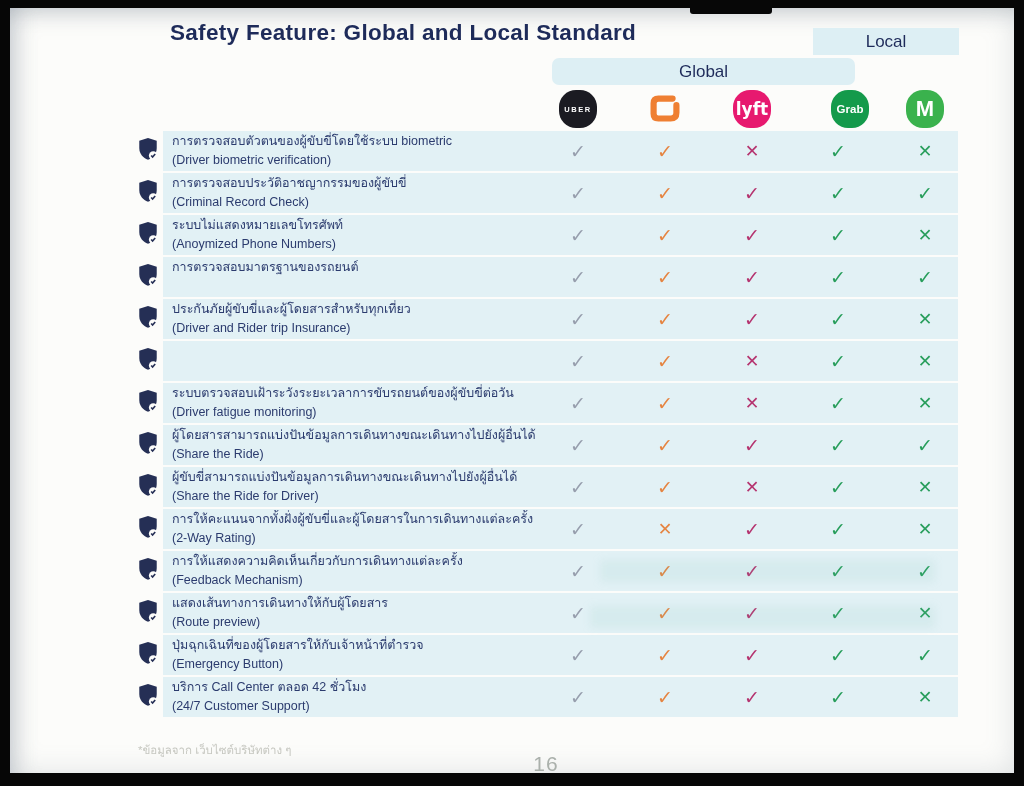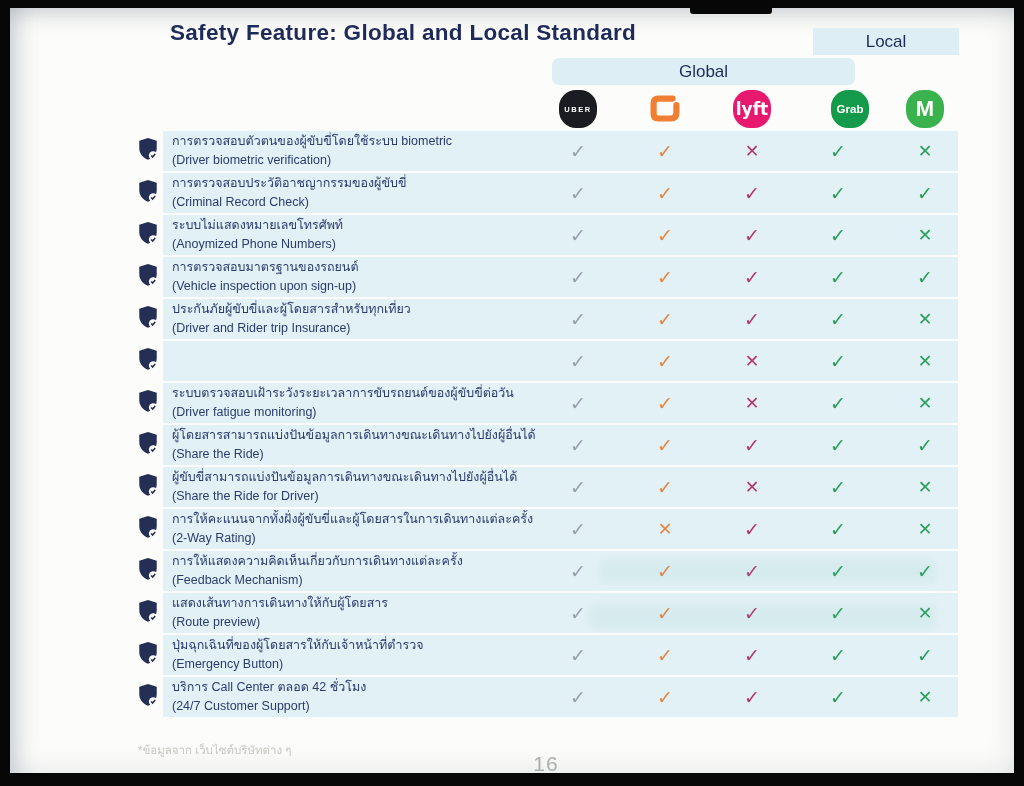--- a/index.html
+++ b/index.html
@@ -150,21 +150,20 @@
     <span class="row-icon">
       <svg width="22" height="24" viewBox="0 0 20 22">
         <path d="M10 1 L18 3.5 V10 C18 15.5 14.5 19 10 20.8 C5.5 19 2 15.5 2 10 V3.5 Z" fill="#252f55"></path>
         <circle cx="14.8" cy="17" r="4" fill="#fcfcfa"></circle>
         <path d="M12.9 17 l1.3 1.3 l2.4 -2.7" stroke="#252f55" stroke-width="1.5" fill="none"></path>
       </svg>
     </span>
     <div class="row-band">
       <div class="row-text">
         <span class="th">การตรวจสอบมาตรฐานของรถยนต์</span>
-        <span class="en">(Vehicle inspection upon sign-up)</span>
       </div>
       <span class="mark m0 check" style="color: rgb(143, 150, 166);">✓</span>
       <span class="mark m1 check" style="color: rgb(230, 121, 46);">✓</span>
       <span class="mark m2 check" style="color: rgb(177, 32, 97);">✓</span>
       <span class="mark m3 check" style="color: rgb(20, 149, 75);">✓</span>
       <span class="mark m4 check" style="color: rgb(20, 149, 75);">✓</span>
     </div>
   </div>
       <div class="row">
     <span class="row-icon">

